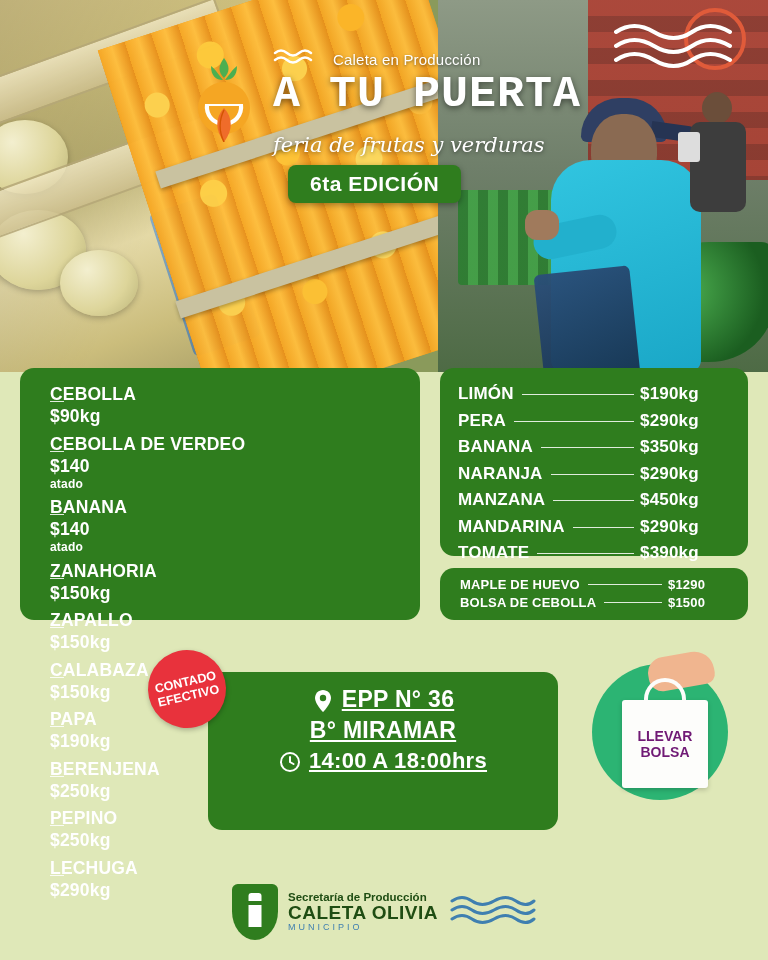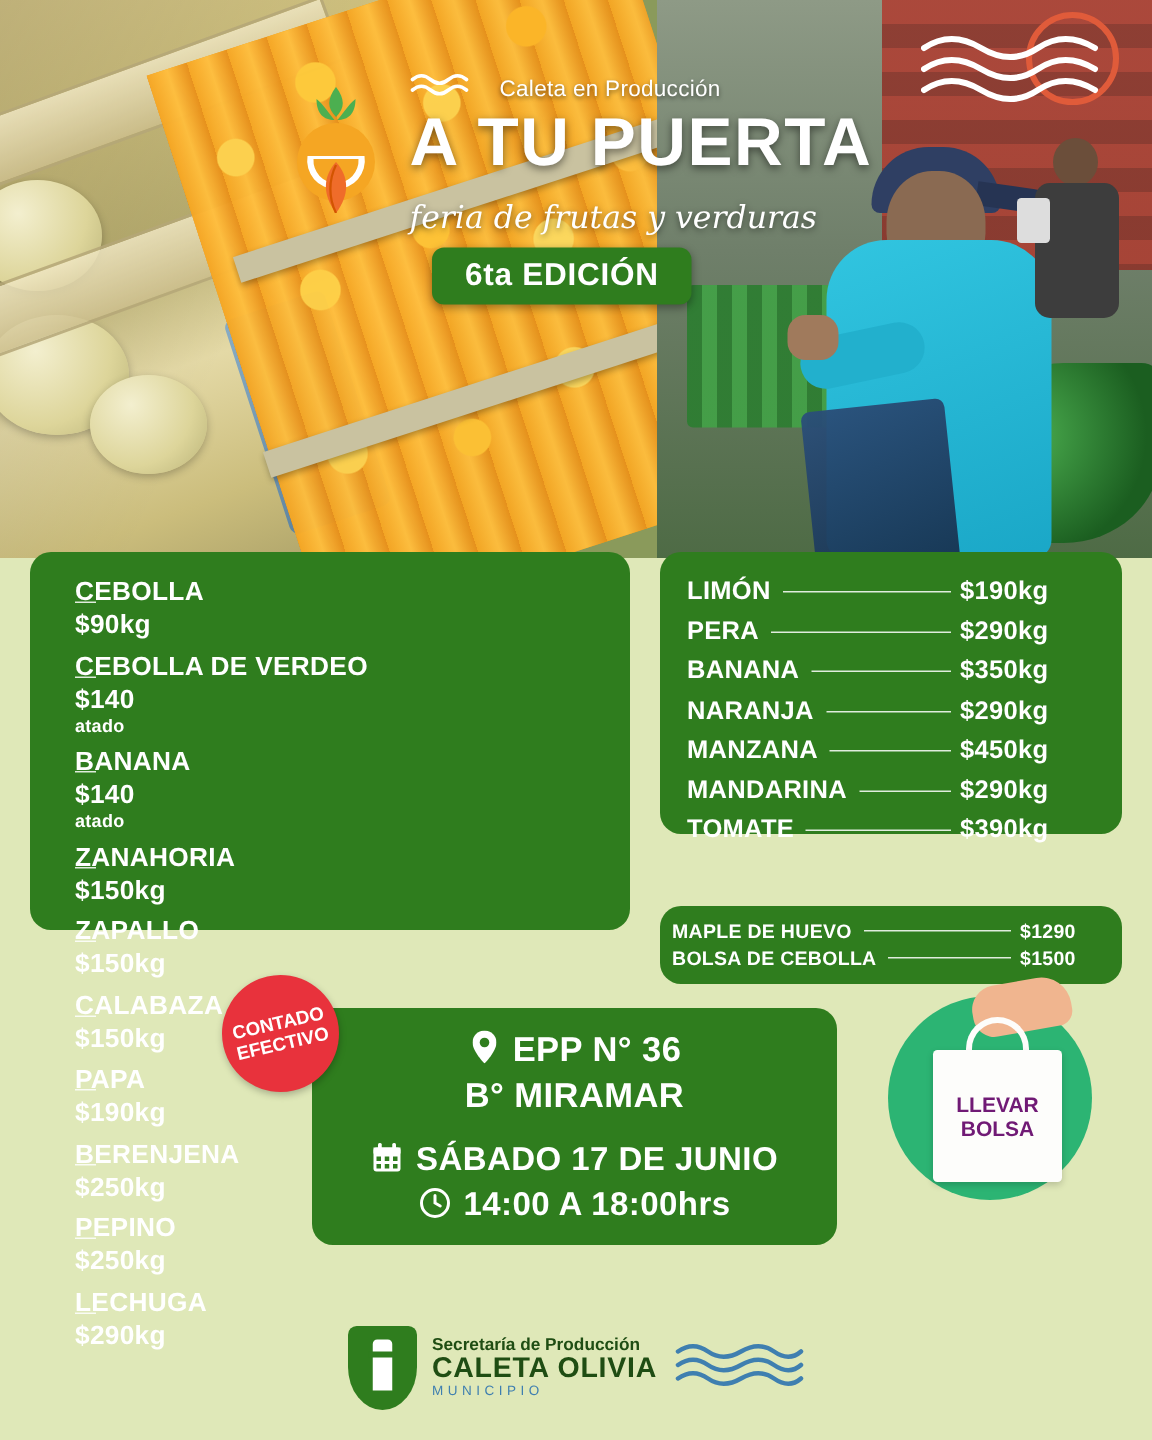--- a/index.html
+++ b/index.html
@@ -153,20 +153,21 @@
   }
   .caleta-line .mini-waves { flex: 0 0 auto; }
   .caleta-text {
     font-size: 15px; color: #fff; letter-spacing: .2px;
     text-shadow: 0 1px 3px rgba(0,0,0,.5);
   }
   .title-main {
     font-size: 45px; font-weight: bold; letter-spacing: 1px; line-height: 1;
     color: #fff; margin-top: 2px;
     text-shadow: 0 2px 6px rgba(0,0,0,.5);
+    font-family: Liberation Mono, monospace;
   }
   .title-sub {
     font-family: "DejaVu Serif", serif;
     font-style: italic; font-size: 21px; color: #fff; margin-top: 16px;
     text-shadow: 0 1px 4px rgba(0,0,0,.5);
   }
   .edition-badge {
     position: absolute; left: 288px; top: 165px;
     background: #2f7d1e; color: #fff; font-weight: bold; font-size: 21px;
     padding: 7px 22px; border-radius: 8px; letter-spacing: .5px;
@@ -175,21 +176,21 @@
 
   
   .panel {
     position: absolute;
     background: #2f7d1e;
     border-radius: 14px;
     color: #fff;
   }
   #panel-left  { left: 20px;  top: 368px; width: 400px; height: 252px; padding: 16px 18px 12px 22px; }
   #panel-right { left: 440px; top: 368px; width: 308px; height: 188px; padding: 16px 16px 12px 18px; }
-  #panel-extra { left: 440px; top: 568px; width: 308px; height: 52px; padding: 9px 8px; margin-top: 36px; }
+  #panel-extra { left: 440px; top: 568px; width: 308px; height: 52px; padding: 9px 20px; }
 
   .price-row {
     display: flex; align-items: baseline;
     font-size: 17px; font-weight: bold; letter-spacing: .2px;
     margin-bottom: 6.5px; white-space: nowrap;
   }
   .price-row .nm { flex: 0 0 auto; }
   .price-row .dots {
     flex: 1 1 auto; margin: 0 6px 0 8px;
     border-bottom: 1.5px solid rgba(255,255,255,.85);
@@ -216,22 +217,22 @@
     transform: rotate(-13deg);
     box-shadow: 0 2px 5px rgba(0,0,0,.25);
     z-index: 3;
   }
   .info-panel {
     position: absolute; left: 208px; top: 672px; width: 350px; height: 158px;
     background: #2f7d1e; border-radius: 14px; color: #fff;
     padding: 14px 0 0 0; text-align: center;
   }
   .info-line {
-    display: flex; align-items: flex-start; justify-content: center; gap: 8px;
-    font-size: 23px; font-weight: bold; letter-spacing: .3px;
+    display: flex; align-items: flex-end; justify-content: center; gap: 8px;
+    font-size: 23px; font-weight: bold; letter-spacing: .3px; text-decoration: underline;
   }
   .info-line.small { font-size: 22px; }
   .info-line.spaced { margin-top: 16px; }
   .info-line.tight { margin-top: 4px; }
   .info-icon { display: inline-flex; width: 22px; height: 24px; align-items: center; justify-content: center; }
 
   .bolsa-wrap {
     position: absolute; right: 28px; top: 648px; width: 148px; height: 152px;
   }
   .bolsa-circle {
@@ -487,37 +488,20 @@
       <svg width="16" height="22" viewBox="0 0 16 22">
         <path d="M8 0 C3.6 0 0 3.6 0 8 c0 6 8 14 8 14 s8-8 8-14 c0-4.4-3.6-8-8-8 z" fill="#ffffff"></path>
         <circle cx="8" cy="8" r="3.2" fill="#2f7d1e"></circle>
       </svg>
     </span>
     <span>EPP N° 36</span>
   </div>
   <div class="info-line tight">
     <span>B° MIRAMAR</span>
   </div>
-  <div class="info-line small spaced">
-    <span class="info-icon">
-      <svg width="20" height="20" viewBox="0 0 20 20">
-        <rect x="1" y="3" width="18" height="16" rx="2" fill="#ffffff"></rect>
-        <rect x="1" y="3" width="18" height="4" fill="#ffffff"></rect>
-        <rect x="3" y="9" width="3" height="3" fill="#2f7d1e"></rect>
-        <rect x="8.5" y="9" width="3" height="3" fill="#2f7d1e"></rect>
-        <rect x="14" y="9" width="3" height="3" fill="#2f7d1e"></rect>
-        <rect x="3" y="14" width="3" height="3" fill="#2f7d1e"></rect>
-        <rect x="8.5" y="14" width="3" height="3" fill="#2f7d1e"></rect>
-        <rect x="14" y="14" width="3" height="3" fill="#2f7d1e"></rect>
-        <rect x="4" y="0" width="2.5" height="5" rx="1" fill="#ffffff"></rect>
-        <rect x="13.5" y="0" width="2.5" height="5" rx="1" fill="#ffffff"></rect>
-      </svg>
-    </span>
-    <span>SÁBADO 17 DE JUNIO</span>
-  </div>
   <div class="info-line small tight">
     <span class="info-icon">
       <svg width="20" height="20" viewBox="0 0 20 20">
         <circle cx="10" cy="10" r="9" fill="none" stroke="#ffffff" stroke-width="2"></circle>
         <path d="M10 5 V10 L13.5 12" stroke="#ffffff" stroke-width="2" fill="none" stroke-linecap="round"></path>
       </svg>
     </span>
     <span>14:00 A 18:00hrs</span>
   </div>
 </div>

